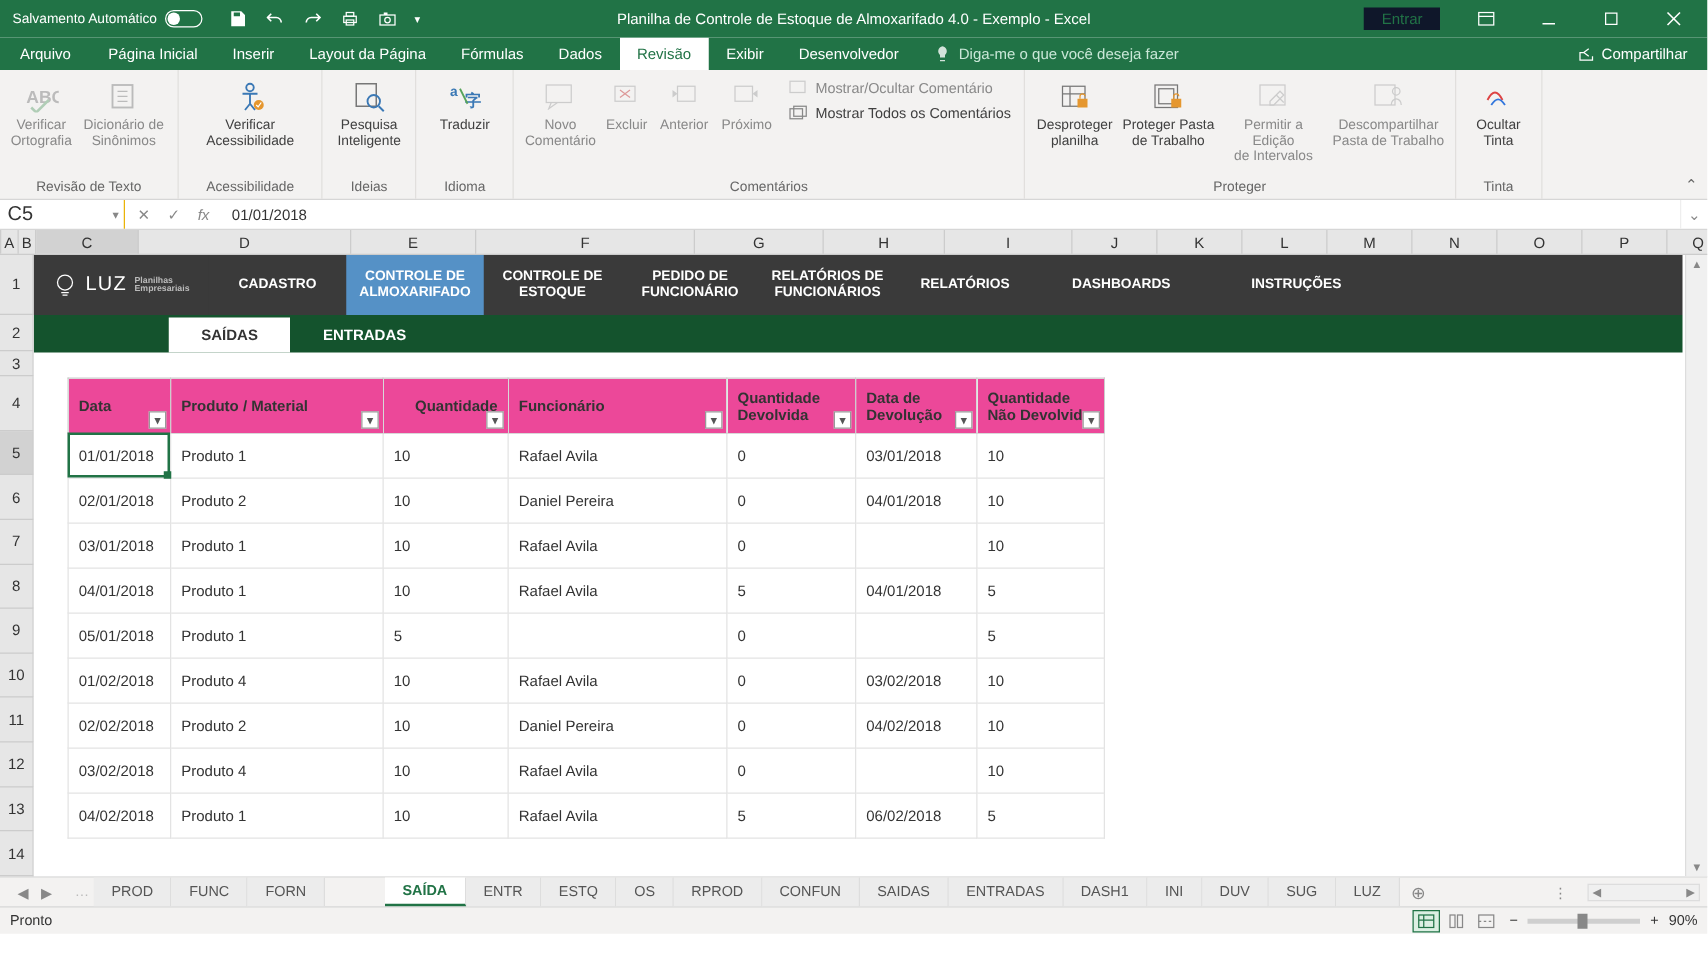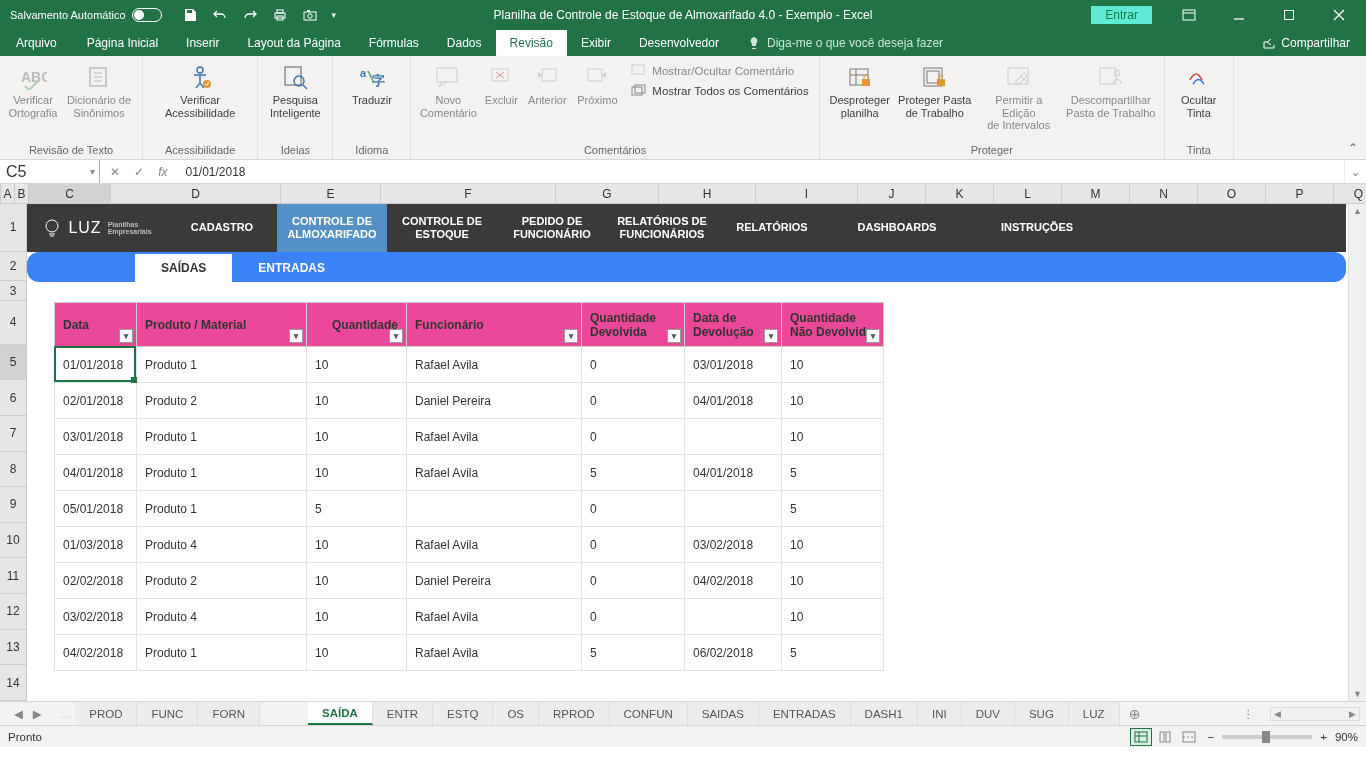--- a/index.html
+++ b/index.html
@@ -7,21 +7,21 @@
 
   
   .title-bar { height: 30px; background: #217346; display: flex; align-items: center; color: #fff; position: relative; }
   .title-bar .autosave { display: flex; align-items: center; gap: 6px; padding: 0 10px; font-size: 11px; }
   .toggle { width: 30px; height: 14px; border: 1px solid #fff; border-radius: 7px; position: relative; }
   .toggle::after { content:""; width:10px; height:10px; background:#fff; border-radius:50%; position:absolute; top:1px; left:1px; }
   .qat { display:flex; align-items:center; gap:14px; padding:0 10px; }
   .qat-icon { width:16px; height:16px; display:flex; align-items:center; justify-content:center; }
   .title-center { position:absolute; left:50%; transform:translateX(-50%); font-size:12px; white-space:nowrap; }
   .title-right { margin-left:auto; display:flex; align-items:center; gap:4px; padding-right:4px; }
-  .signin-btn { background:#5eead4; color:#217346; padding:2px 14px; font-size:12px; margin-right:10px; }
+  .signin-btn { background:#0f172a; color:#217346; padding:2px 14px; font-size:12px; margin-right:10px; }
   .win-btn { width:46px; height:30px; display:flex; align-items:center; justify-content:center; font-size:14px; }
 
   
   .menu-row { height:26px; background:#217346; display:flex; align-items:stretch; color:#fff; font-size:12px; }
   .menu-tab { padding:0 14px; display:flex; align-items:center; cursor:pointer; }
   .menu-tab.file { padding-left:16px; padding-right:16px; }
   .menu-tab.active { background:#fff; color:#217346; }
   .tellme { display:flex; align-items:center; gap:6px; color:#c9e7d7; padding-left:14px; }
   .tellme svg { opacity:.8 }
   .share-area { margin-left:auto; display:flex; align-items:center; gap:5px; padding:0 16px; color:#fff; }
@@ -72,21 +72,21 @@
   .nav-cadastro { width:110px; }
   .nav-ctrl-almox { width:110px; }
   .nav-ctrl-est { width:110px; }
   .nav-ped { width:110px; }
   .nav-rel-func { width:110px; }
   .nav-rel { width:110px; }
   .nav-dash { width:140px; }
   .nav-instr { width:140px; }
 
   
-  .tabs-row { position:absolute; left:0; top:48px; height:30px; width:1319px; background:#3b82f6; display:flex; align-items:flex-end; padding-left:108px;border-radius:12px; }
+  .tabs-row { position:absolute; left:0; top:48px; height:30px; width:1319px; background:#14532d; display:flex; align-items:flex-end; padding-left:108px; }
   .sheet-tab2 { height:28px; padding:0 26px; display:flex; align-items:center; font-size:12px; font-weight:600; color:#fff; }
   .sheet-tab2.active2 { background:#fff; color:#333; }
 
   
   .data-table { position:absolute; left:27px; top:98px; border-collapse:collapse; font-size:12px; }
   .data-table th { background:#ec4899; border:1px solid #ccc; padding:4px 8px; text-align:left; font-weight:600; color:#333; vertical-align:middle; height:44px; position:relative; }
   .data-table th .fbtn { position:absolute; right:3px; bottom:3px; width:14px; height:14px; border:1px solid #999; background:#fff; font-size:9px; display:flex; align-items:center; justify-content:center; color:#555; }
   .data-table td { border:1px solid #e3e3e3; padding:8px 8px; height:36px; }
   .data-table .c-data{width:82px}
   .data-table .c-prod{width:170px}
@@ -586,21 +586,21 @@
           <tr>
             <td>05/01/2018</td>
             <td>Produto 1</td>
             <td>5</td>
             <td></td>
             <td>0</td>
             <td></td>
             <td>5</td>
           </tr>
           <tr>
-            <td>01/03/2018</td>
+            <td>01/02/2018</td>
             <td>Produto 4</td>
             <td>10</td>
             <td>Rafael Avila</td>
             <td>0</td>
             <td>03/02/2018</td>
             <td>10</td>
           </tr>
           <tr>
             <td>02/02/2018</td>
             <td>Produto 2</td>

